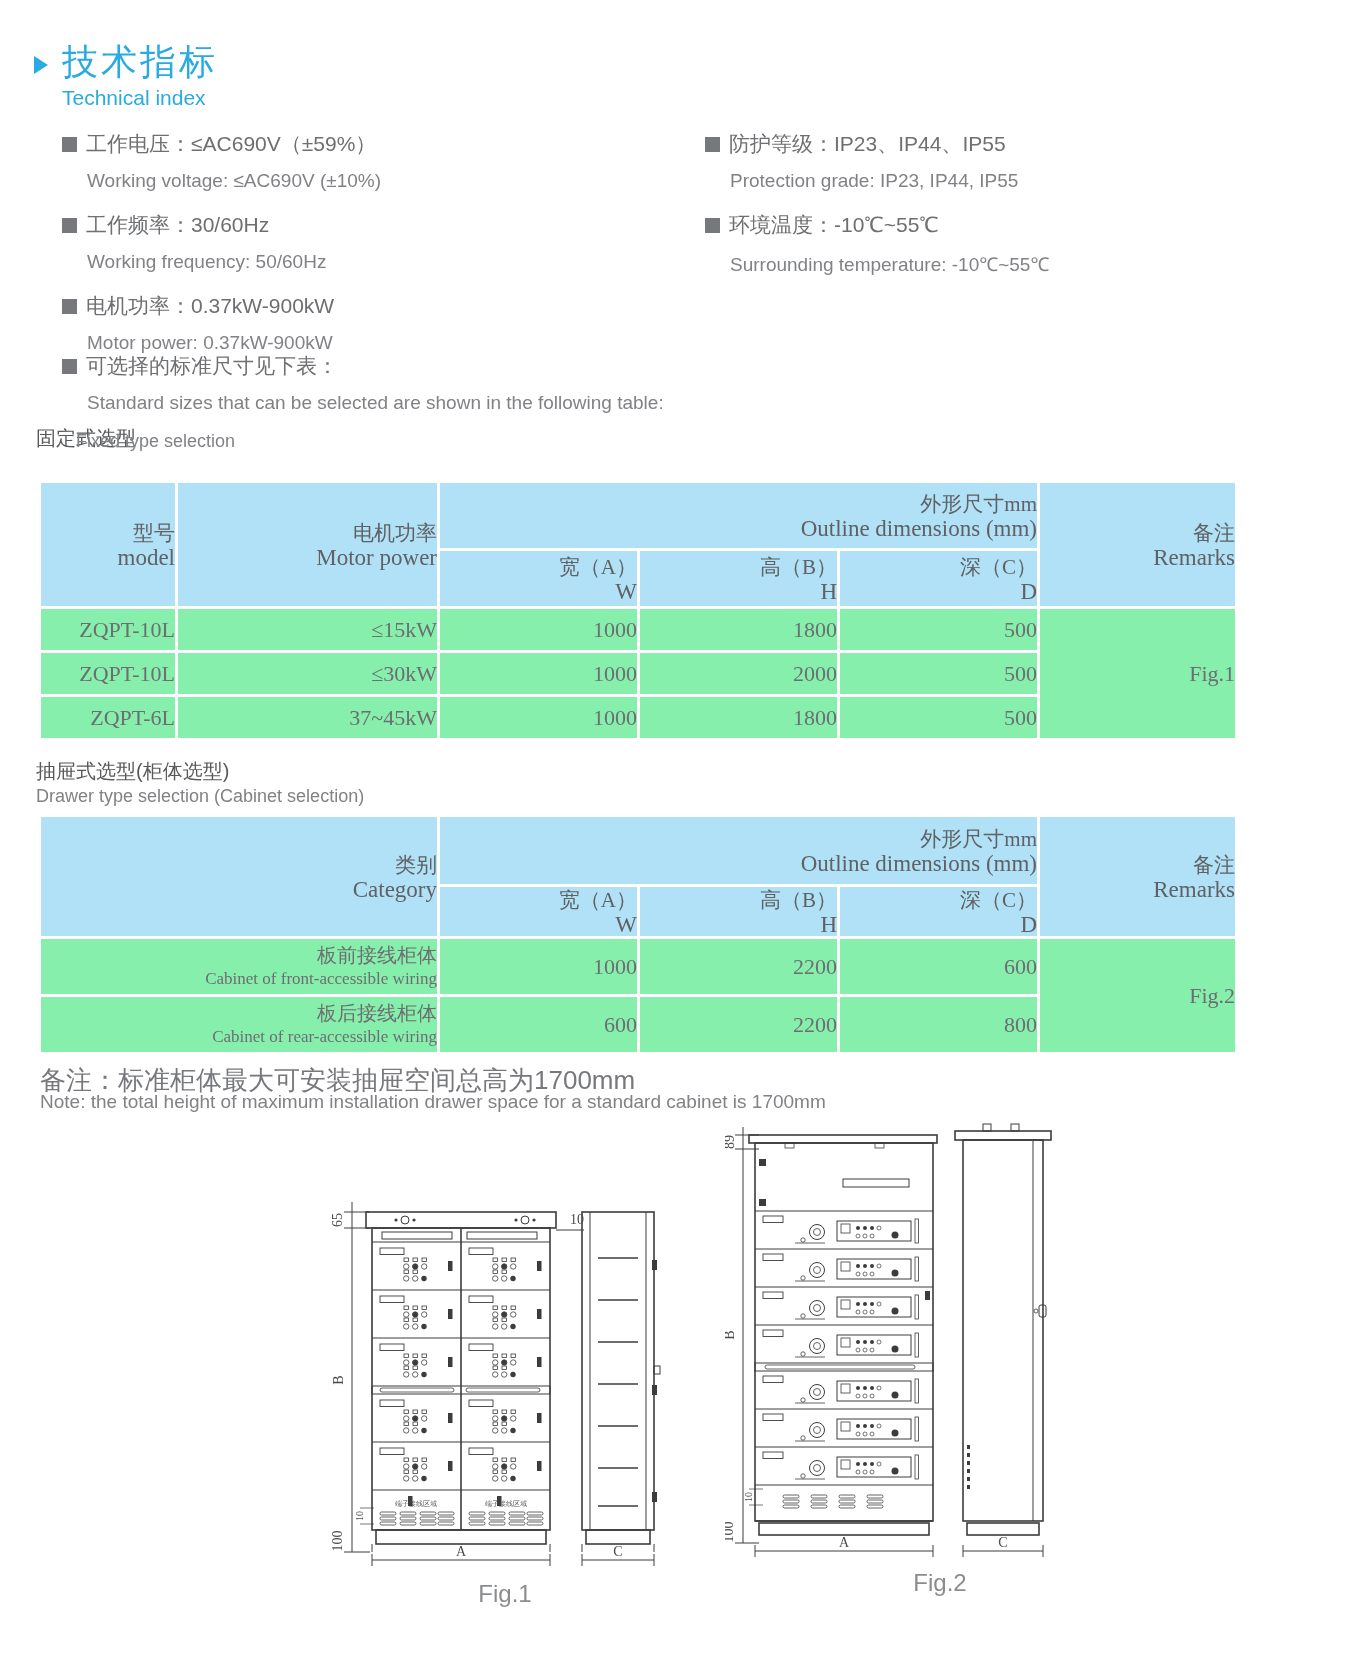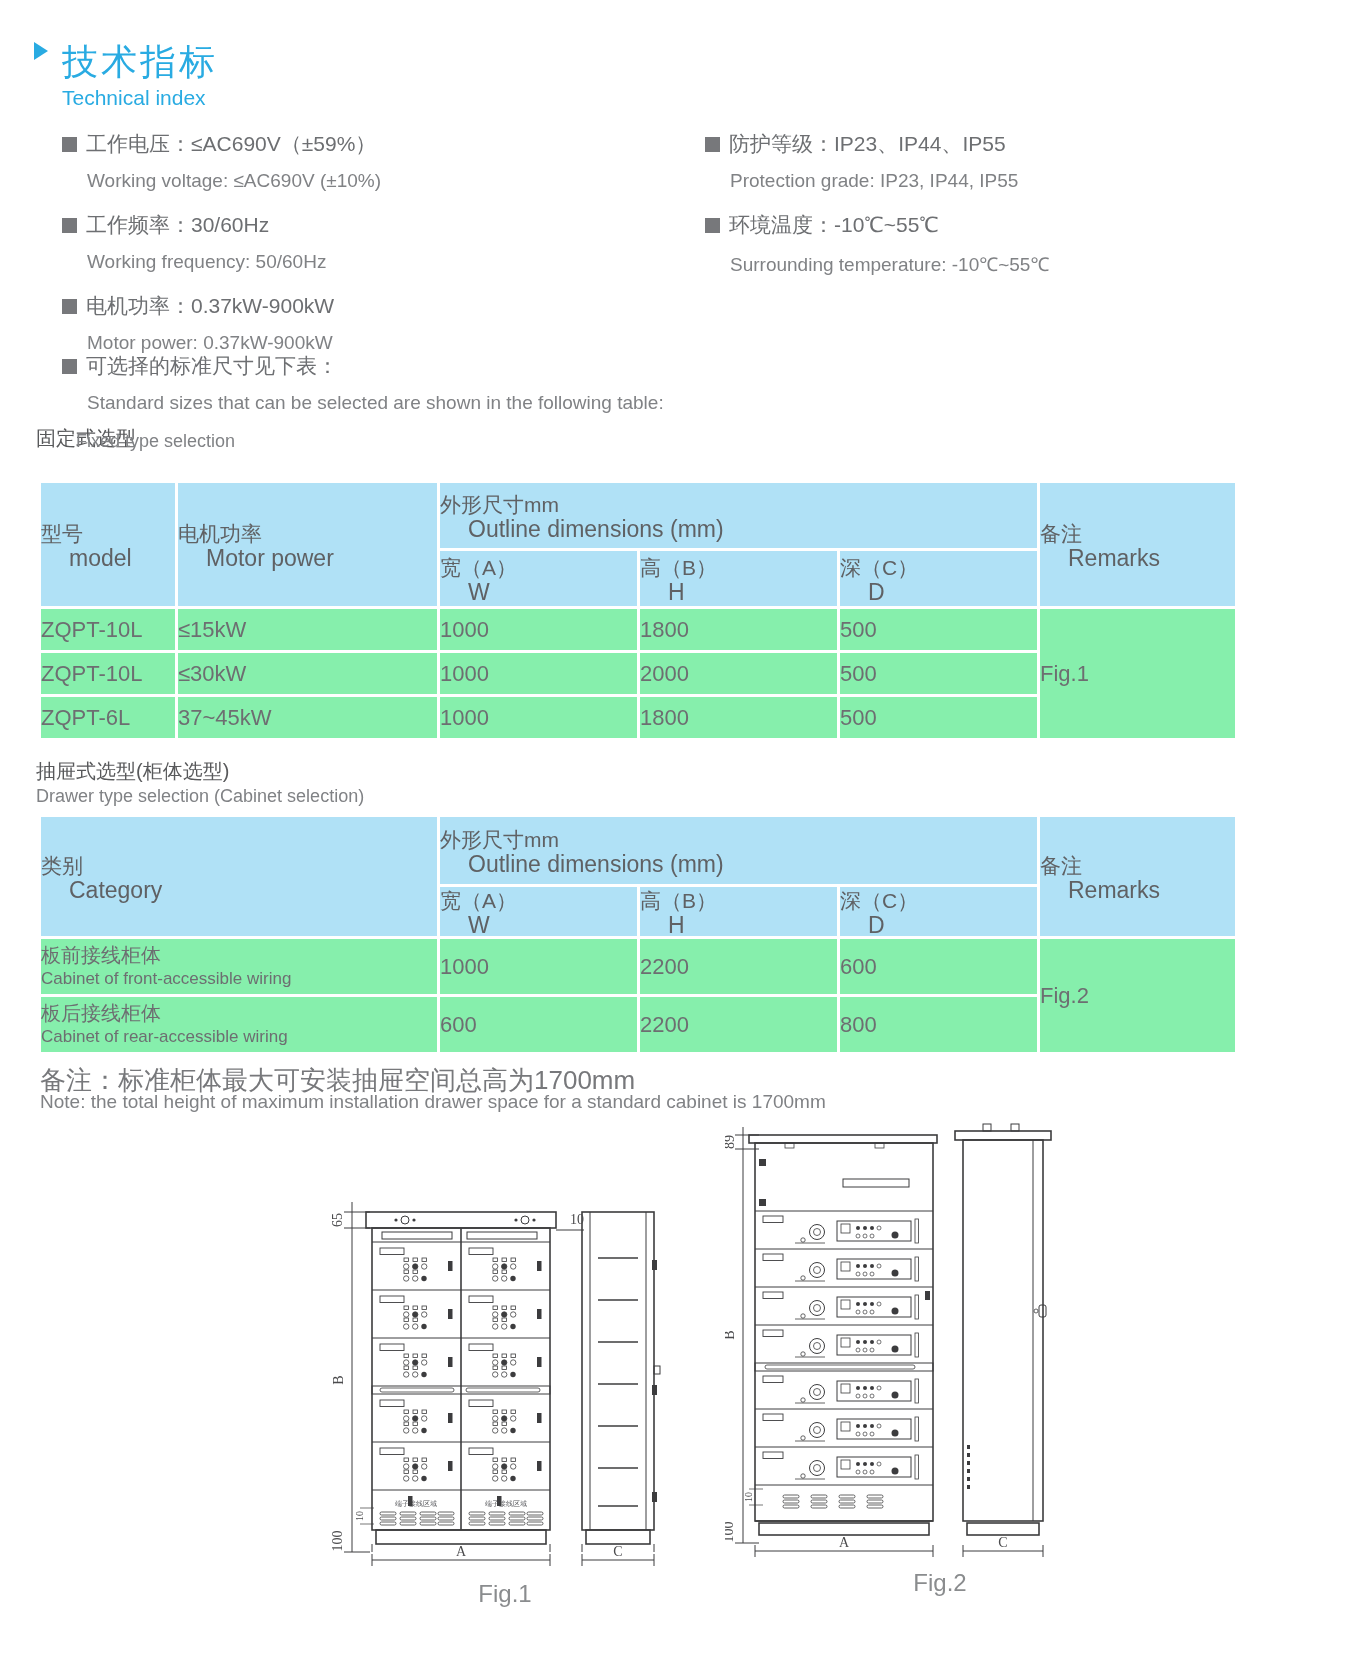--- a/index.html
+++ b/index.html
@@ -1,20 +1,20 @@
 <!DOCTYPE html>
 <html><head>
 <meta charset="utf-8">
 <style>
   html,body{margin:0;padding:0;background:#fff;}
   .page{position:relative;width:1357px;height:1660px;background:#fff;overflow:hidden;
         font-family:"Liberation Sans",sans-serif;color:#737578;}
 
   
-  .title-row{position:absolute;left:34px;top:38px;display:flex;align-items:flex-start;}
+  .title-row{position:absolute;left:34px;top:38px;display:flex;align-items:center;}
   .marker{width:0;height:0;border-left:14px solid #29abe2;border-top:9px solid transparent;
           border-bottom:9px solid transparent;margin-right:14px;margin-top:4px;}
   .title-zh{font-size:36px;color:#29abe2;letter-spacing:3px;font-weight:500;}
   .title-en{position:absolute;left:62px;top:86px;font-size:21px;color:#29abe2;}
 
   
   .specs-left{position:absolute;left:62px;top:130px;width:600px;}
   .specs-right{position:absolute;left:705px;top:130px;width:600px;}
   .sizes-block{position:absolute;left:62px;top:352px;width:900px;}
   .spec-item{margin-bottom:19px;}
@@ -23,21 +23,21 @@
   .spec-en{font-size:19px;color:#808285;margin-left:25px;}
 
   
   .tlabel-zh{position:absolute;left:36px;font-size:20px;color:#58595b;}
   .tlabel-en{position:absolute;left:36px;font-size:18px;color:#808285;}
   .note-zh{position:absolute;left:40px;top:1063px;font-size:26px;color:#77787b;}
   .note-en{position:absolute;left:40px;top:1091px;font-size:19px;color:#808285;}
 
   
   table.dtable{border-collapse:collapse;table-layout:fixed;position:absolute;left:38px;width:1197px;}
-  table.dtable td{border:3px solid #fff;text-align:left;vertical-align:middle;padding:0;}
+  table.dtable td{border:3px solid #fff;text-align:right;vertical-align:middle;padding:0;font-family:Liberation Serif, serif;}
   td.hdr{background:#b0e1f6;color:#5f6164;}
   td.cell{background:#86efac;color:#6d6e71;font-size:22px;}
   .hzh{display:block;font-size:21px;line-height:27px;}
   .hen{display:block;font-size:23px;line-height:22px;padding-left:28px;}
   .czh{display:block;font-size:20px;line-height:25px;}
   .cen{display:block;font-size:17px;line-height:22px;}
 
   
   svg .ln{fill:none;stroke:#3c3c3e;stroke-width:1;}
   svg .ln2{fill:none;stroke:#3c3c3e;stroke-width:1.6;}

